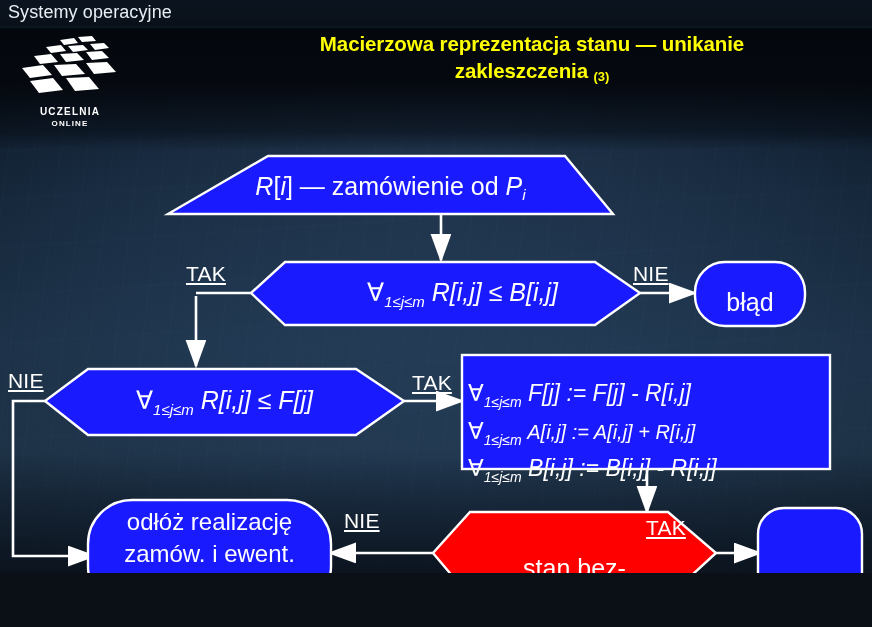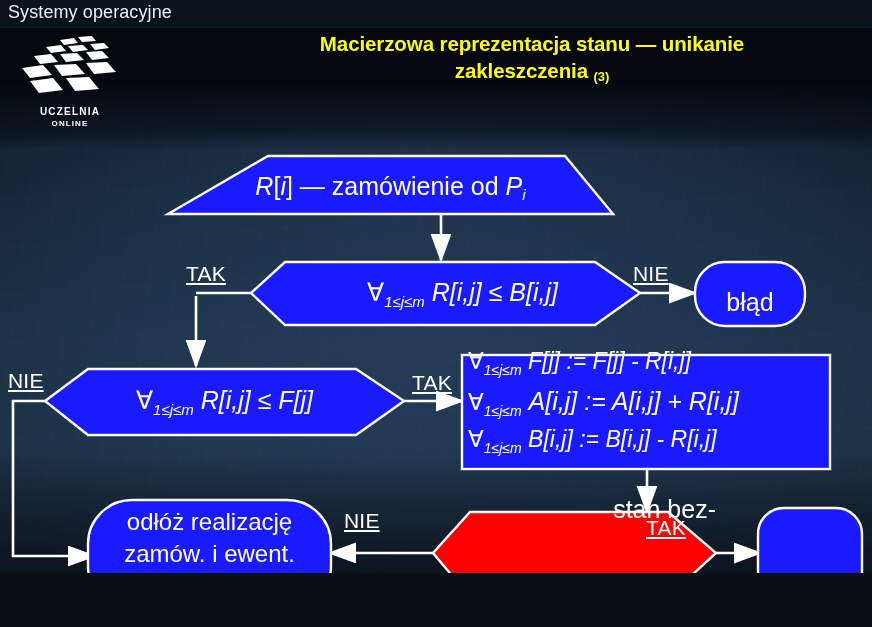--- a/index.html
+++ b/index.html
@@ -173,27 +173,27 @@
   <div class="node-text" style="left:268px;top:278px;width:389px;font-size:24px;">
     <span style="font-size:25px">∀</span><span style="font-size:15px;font-style:italic;vertical-align:-6px">1≤j≤m</span><span class="ital" style="font-size:25px">&nbsp;R[i,j] ≤ B[i,j]</span>
   </div>
 
   <div class="node-text" style="left:695px;top:280px;width:110px;font-size:25px;margin-top:8px;">błąd</div>
 
   <div class="node-text" style="left:45px;top:386px;width:359px;font-size:24px;">
     <span style="font-size:25px">∀</span><span style="font-size:15px;font-style:italic;vertical-align:-6px">1≤j≤m</span><span class="ital" style="font-size:25px">&nbsp;R[i,j] ≤ F[j]</span>
   </div>
 
-  <div class="node-text" style="left:468px;top:344px;width:360px;text-align:left;font-size:22px;line-height:1.55;">
+  <div class="node-text" style="left:468px;top:376px;width:360px;text-align:left;font-size:22px;line-height:1.55;">
     <div><span style="font-size:23px">∀</span><span style="font-size:14px;font-style:italic;vertical-align:-6px">1≤j≤m</span><span class="ital" style="font-size:23px">&nbsp;F[j] := F[j] - R[i,j]</span></div>
-    <div><span style="font-size:23px">∀</span><span style="font-size:14px;font-style:italic;vertical-align:-6px">1≤j≤m</span><span class="ital" style="font-size:25px">&nbsp;A[i,j] := A[i,j] + R[i,j]</span></div>
+    <div><span style="font-size:23px">∀</span><span style="font-size:14px;font-style:italic;vertical-align:-6px">1≤j≤m</span><span class="ital" style="font-size:20px">&nbsp;A[i,j] := A[i,j] + R[i,j]</span></div>
     <div><span style="font-size:23px">∀</span><span style="font-size:14px;font-style:italic;vertical-align:-6px">1≤j≤m</span><span class="ital" style="font-size:23px">&nbsp;B[i,j] := B[i,j] - R[i,j]</span></div>
   </div>
 
-  <div class="node-text" style="left:433px;top:493px;width:283px;font-size:25px;line-height:1.28;text-align:right;">
+  <div class="node-text" style="left:433px;top:552px;width:283px;font-size:25px;line-height:1.28;">
     <div>stan bez-</div>
   </div>
 
   <div class="node-text" style="left:88px;top:506px;width:243px;font-size:24px;line-height:1.33;">
     <div>odłóż realizację</div>
     <div>zamów. i ewent.</div>
   </div>
 
 
   <div class="lbl" style="left:186px;top:262px;">TAK</div>

